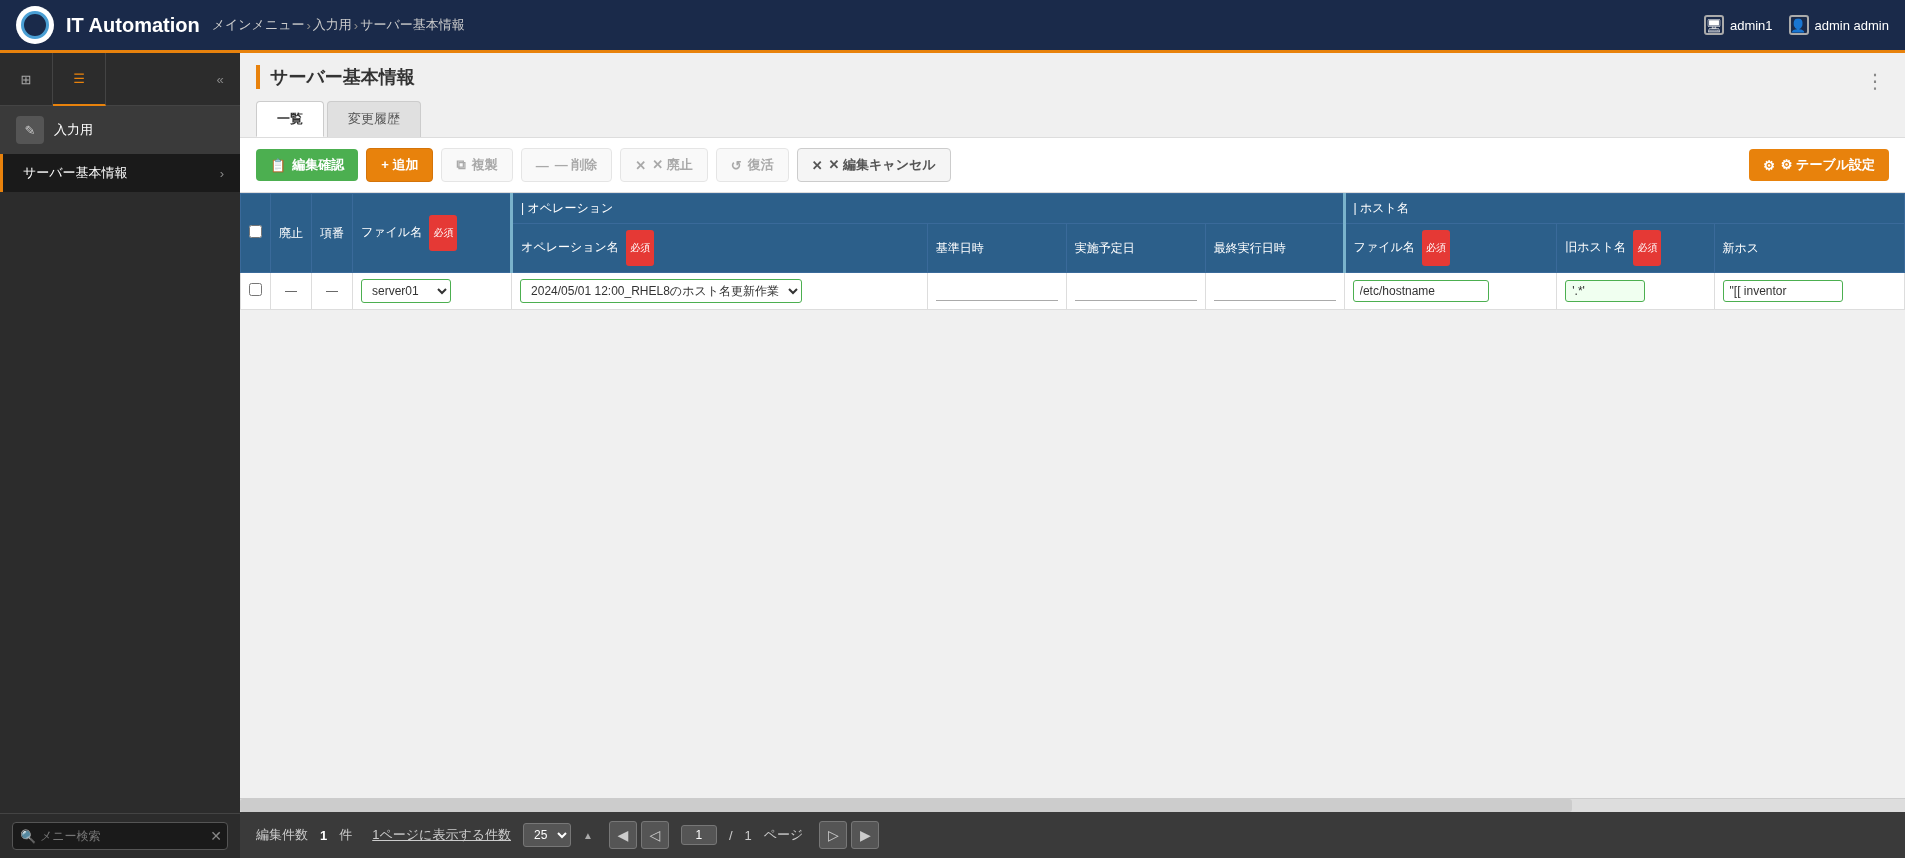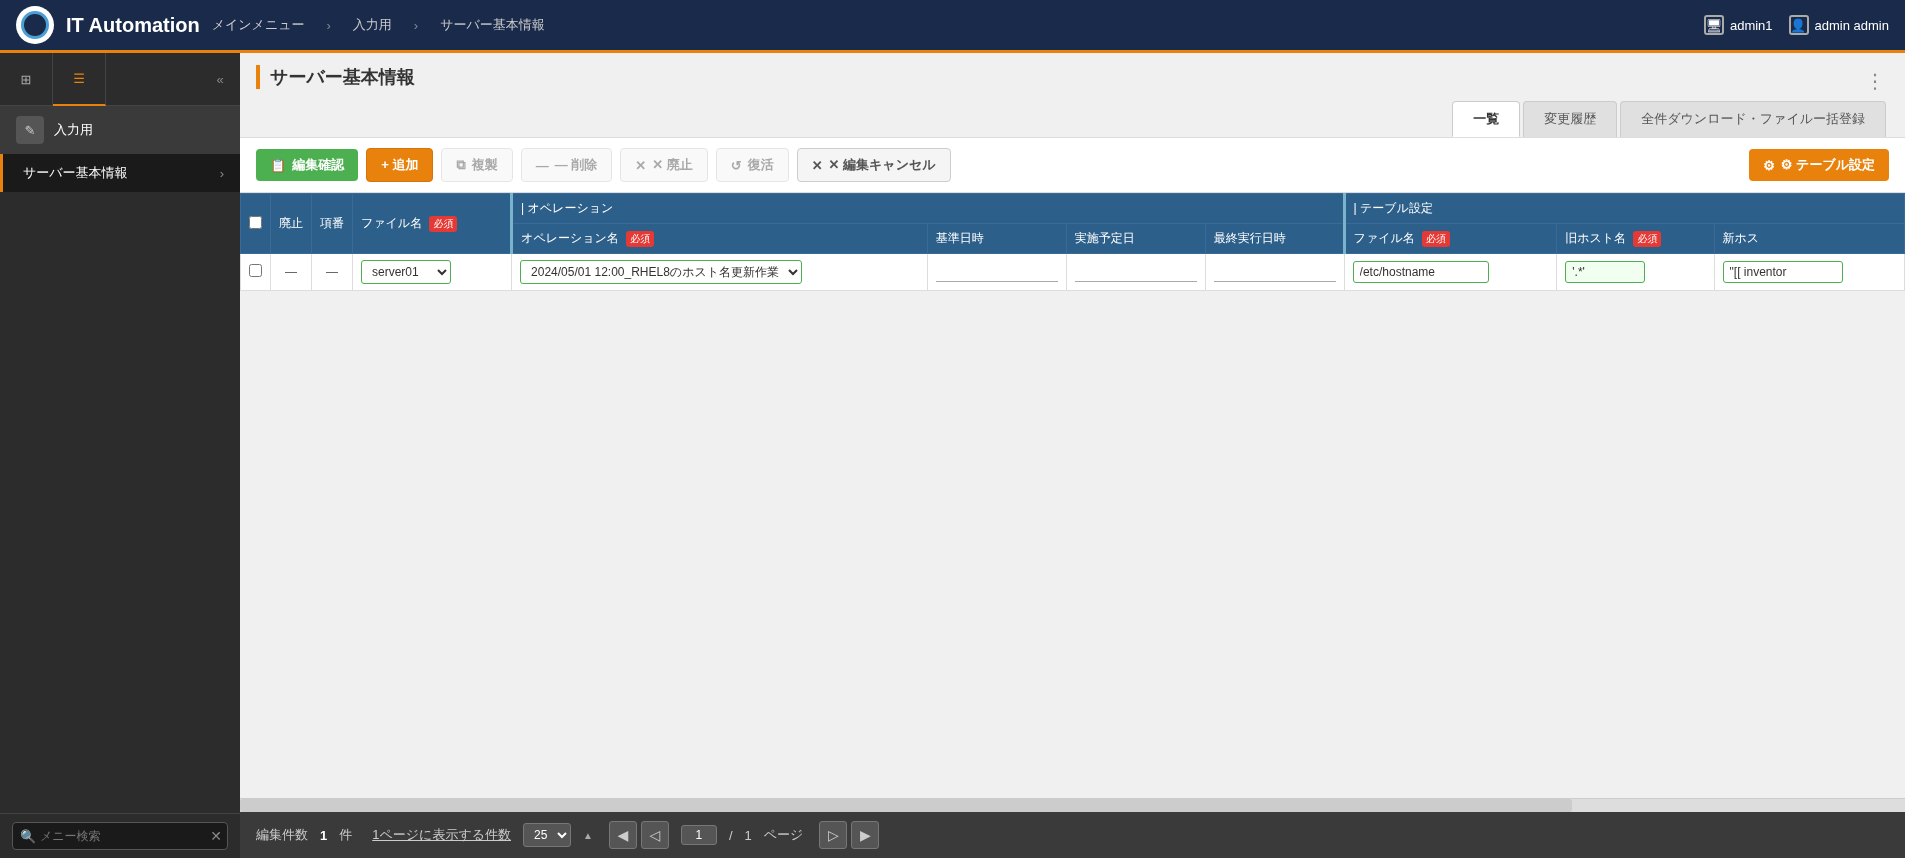--- a/index.html
+++ b/index.html
@@ -8,21 +8,21 @@
     
     .header {
       display: flex; align-items: center; justify-content: space-between;
       background: #1a2a4a; height: 53px; padding: 10px 16px;
       border-bottom: 3px solid #e8820c;
     }
     .header-left { display: flex; align-items: center; gap: 12px; }
     .header-logo { width: 38px; height: 38px; background: #fff; border-radius: 50%; display: flex; align-items: center; justify-content: center; }
     .header-logo-inner { width: 28px; height: 28px; background: #1a2a4a; border-radius: 50%; border: 3px solid #4a9fd4; }
     .header-title { color: #fff; font-size: 20px; font-weight: bold; }
-    .header-breadcrumb { color: #ccc; font-size: 13px; display: flex; align-items: center; gap: 22px; }
+    .header-breadcrumb { color: #ccc; font-size: 13px; display: flex; align-items: center; gap: 2px; }
     .header-breadcrumb span { color: #ccc; }
     .header-breadcrumb .sep { color: #888; }
     .header-right { display: flex; align-items: center; gap: 16px; }
     .header-user { display: flex; align-items: center; gap: 6px; color: #fff; font-size: 13px; }
     .user-icon { width: 20px; height: 20px; border: 2px solid #aaa; border-radius: 3px; display: flex; align-items: center; justify-content: center; }
 
     
     .layout { display: flex; height: calc(858px - 53px); }
 
     
@@ -64,21 +64,21 @@
 
     .main-header {
       background: #f0f0f0; padding: 12px 16px 0 16px;
       border-bottom: 1px solid #ddd;
     }
     .page-title {
       font-size: 18px; font-weight: bold; color: #333;
       border-left: 4px solid #e8820c; padding-left: 10px; margin-bottom: 12px;
     }
 
-    .tabs { display: flex; gap: 0; justify-content: flex-end; }
+    .tabs { display: flex; gap: 0; }
     .tab {
       padding: 8px 20px; background: #e0e0e0; border: 1px solid #ccc;
       border-bottom: none; cursor: pointer; color: #555; font-size: 13px;
       border-radius: 4px 4px 0 0; margin-right: 3px;
     }
     .tab.active { background: #fff; color: #333; border-bottom: 1px solid #fff; font-weight: bold; }
 
     
     .toolbar {
       display: flex; align-items: center; gap: 8px; padding: 10px 16px;
@@ -102,21 +102,21 @@
     .table-area { flex: 1; overflow: auto; padding: 0; background: #f0f0f0; }
     .data-table { width: 100%; border-collapse: collapse; font-size: 12px; }
 
     .col-header-row th {
       background: #2c5f8a; color: #fff; padding: 6px 8px;
       border: 1px solid #3a6a9a; text-align: left; white-space: nowrap;
       font-weight: normal;
     }
     .required-badge {
       display: inline-block; background: #e53935; color: #fff;
-      font-size: 10px; padding: 1px 4px; border-radius: 3px; margin-left: 4px;
+      font-size: 10px; padding: 11px 4px; border-radius: 3px; margin-left: 4px;
     }
 
     .data-table tbody tr { background: #fff; }
     .data-table tbody tr:nth-child(even) { background: #f9f9f9; }
     .data-table tbody td {
       border: 1px solid #ddd; padding: 6px 8px; vertical-align: middle; white-space: nowrap;
     }
     .td-checkbox { width: 30px; text-align: center; }
     .td-discard { width: 40px; text-align: center; color: #555; }
     .td-seq { width: 40px; text-align: center; color: #555; }
@@ -260,23 +260,20 @@
         <h1 class="page-title">サーバー基本情報</h1>
         <button class="more-icon" style="background:none;border:none;">⋮</button>
       </div>
       <div class="tabs">
         <div class="tab active">
           <span>一覧</span>
         </div>
         <div class="tab">
           <span>変更履歴</span>
         </div>
-        <div class="tab">
-          <span>全件ダウンロード・ファイルー括登録</span>
-        </div>
       </div>
     </div>
 
     <div class="toolbar">
       <button class="btn btn-green">
         <span>📋</span>
         <span>編集確認</span>
       </button>
       <button class="btn btn-orange">
         <span>+ 追加</span>
@@ -322,21 +319,21 @@
               <span>項番</span>
             </th>
             <th rowspan="2" style="min-width:100px;">
               <span>ファイル名</span>
               <span class="required-badge">必須</span>
             </th>
             <th colspan="4" style="border-left:3px solid #7ab3cc;">
               <span>| オペレーション</span>
             </th>
             <th colspan="3" style="border-left:3px solid #7ab3cc;">
-              <span>| テーブル設定</span>
+              <span>| ホスト名</span>
             </th>
           </tr>
 
           <tr class="col-header-row">
             <th style="min-width:280px;border-left:3px solid #7ab3cc;">
               <span>オペレーション名</span>
               <span class="required-badge">必須</span>
             </th>
             <th style="min-width:90px;">
               <span>基準日時</span>

